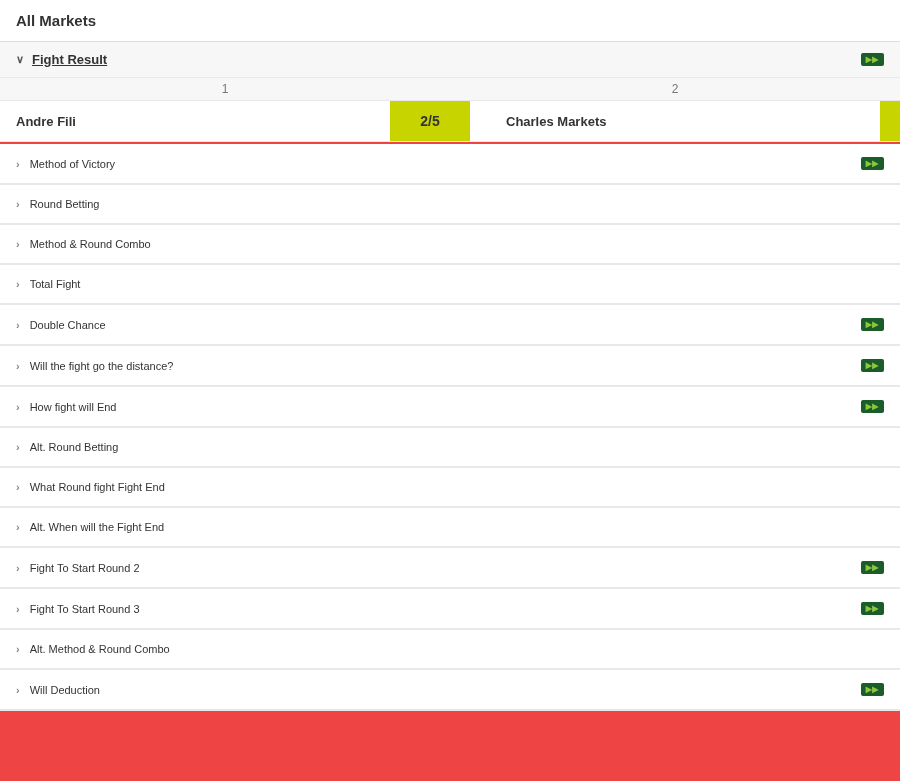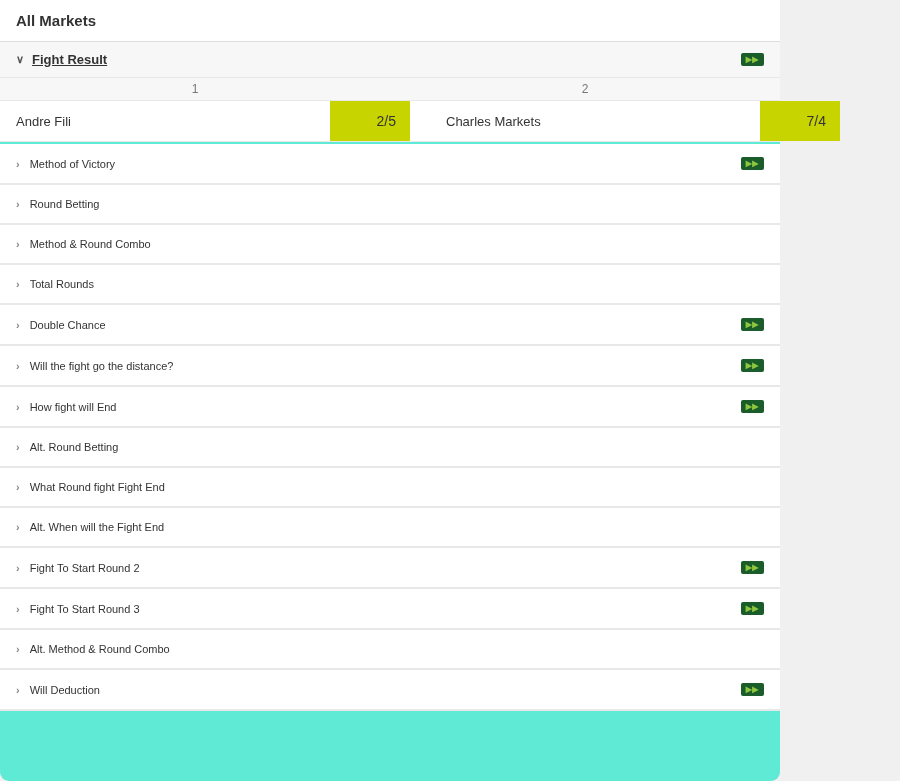--- a/index.html
+++ b/index.html
@@ -9,24 +9,23 @@
     }
 
     body {
       font-family: Arial, sans-serif;
       background: #f0f0f0;
       width: 900px;
       min-height: 781px;
     }
 
     .page-container {
-      background: #5eead4;
-      width: 780px;
+      background: #ef4444;
+      width: 900px;
       min-height: 781px;
-      border-radius: 9px;
     }
 
     .page-title {
       background: #ffffff;
       padding: 12px 16px;
       font-size: 15px;
       font-weight: bold;
       color: #333;
       border-bottom: 1px solid #ddd;
     }
@@ -92,29 +91,30 @@
       align-items: center;
       border-bottom: 1px solid #e8e8e8;
       background: #fff;
     }
 
     .fighter-cell {
       flex: 0 0 calc(50% - 60px);
       padding: 10px 16px;
       font-size: 13px;
       color: #333;
+      font-weight: bold;
     }
 
     .odds-button {
       flex: 0 0 80px;
       background: #c8d400;
       color: #333;
-      font-weight: normal;
+      font-weight: bold;
       font-size: 14px;
-      text-align: right;
+      text-align: center;
       padding: 12px 14px;
       cursor: pointer;
       border: none;
       outline: none;
     }
 
     .spacer {
       flex: 0 0 20px;
     }
 
@@ -204,21 +204,21 @@
       </div>
       <div class="market-list-item">
         <div class="market-list-left">
           <span class="chevron-right">›</span>
           <span class="market-name">Method &amp; Round Combo</span>
         </div>
       </div>
       <div class="market-list-item">
         <div class="market-list-left">
           <span class="chevron-right">›</span>
-          <span class="market-name">Total Rounds</span>
+          <span class="market-name">Total Fight</span>
         </div>
       </div>
       <div class="market-list-item">
         <div class="market-list-left">
           <span class="chevron-right">›</span>
           <span class="market-name">Double Chance</span>
         </div>
         <div class="live-badge">▶▶</div>
       </div>
       <div class="market-list-item">

